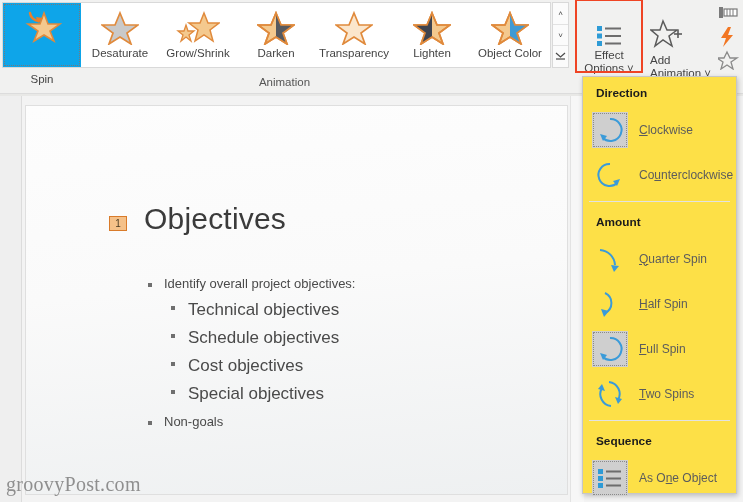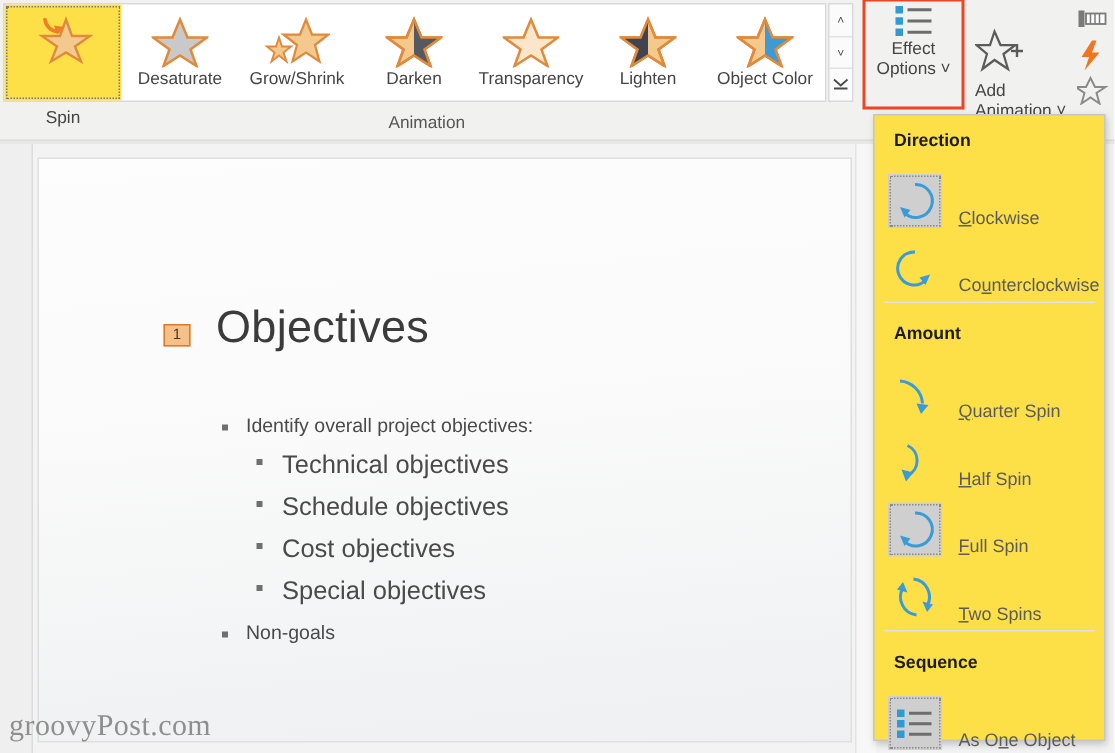--- a/index.html
+++ b/index.html
@@ -25,21 +25,21 @@
     align-items: stretch;
   }
   .gal-item {
     width: 78px; height: 100%;
     display: flex; flex-direction: column;
     align-items: center; justify-content: flex-start;
     padding-top: 4px;
     cursor: default;
   }
   .gal-item.selected {
-    background: #fde047;
+    background: #0ea5e9;
     outline: 1px dotted #7a7a7a;
     outline-offset: -2px;
     gap: 30px;
   }
   .gal-icon { height: 40px; display: flex; align-items: center; justify-content: center; }
   .gal-label {
     font-size: 11.5px; color: #444; line-height: 13px; white-space: nowrap;
   }
 
   
@@ -52,21 +52,21 @@
     flex: 1; display: flex; align-items: center; justify-content: center;
     border-bottom: 1px solid #e2e2e2;
     font-size: 8px; color: #4a4a4a;
   }
   .gal-scroll > div:last-child { border-bottom: none; }
 
   
   .effect-btn {
     position: absolute; left: 578px; top: 1px; width: 62px; height: 70px;
     display: flex; flex-direction: column; align-items: center;
-    padding-top: 0;
+    padding-top: 22px;
     background: #f1f1f0;
   }
   .effect-highlight {
     position: absolute; left: 575px; top: -1px; width: 68px; height: 74px;
     border: 2px solid #ef4424; pointer-events: none;
   }
   .effect-lbl {
     font-size: 11.5px; color: #444; line-height: 12.5px; text-align: center;
   }
   .eo-icon { width: 28px; height: 24px; margin-bottom: 2px; }
@@ -153,21 +153,21 @@
     border: 1px solid #c6c6c6;
     box-shadow: 1px 2px 5px rgba(0,0,0,.22);
     z-index: 40;
   }
   .menu-header {
     font-size: 11.8px; font-weight: bold; color: #1c1c1c;
     padding: 9px 0 7px 13px;
   }
   .menu-sep { height: 1px; background: #e2e2e2; margin: 4px 6px; }
   .menu-item {
-    display: flex; align-items: flex-end; height: 45px; padding-left: 9px;
+    display: flex; align-items: center; height: 45px; padding-left: 9px;
     cursor: default;
   }
   .mi-icon {
     width: 36px; height: 36px; flex: 0 0 36px;
     display: flex; align-items: center; justify-content: center;
   }
   .menu-item.selected .mi-icon {
     background: #cfcfcf; outline: 1px dotted #8a8a8a; outline-offset: -2px;
   }
   .mi-label {

